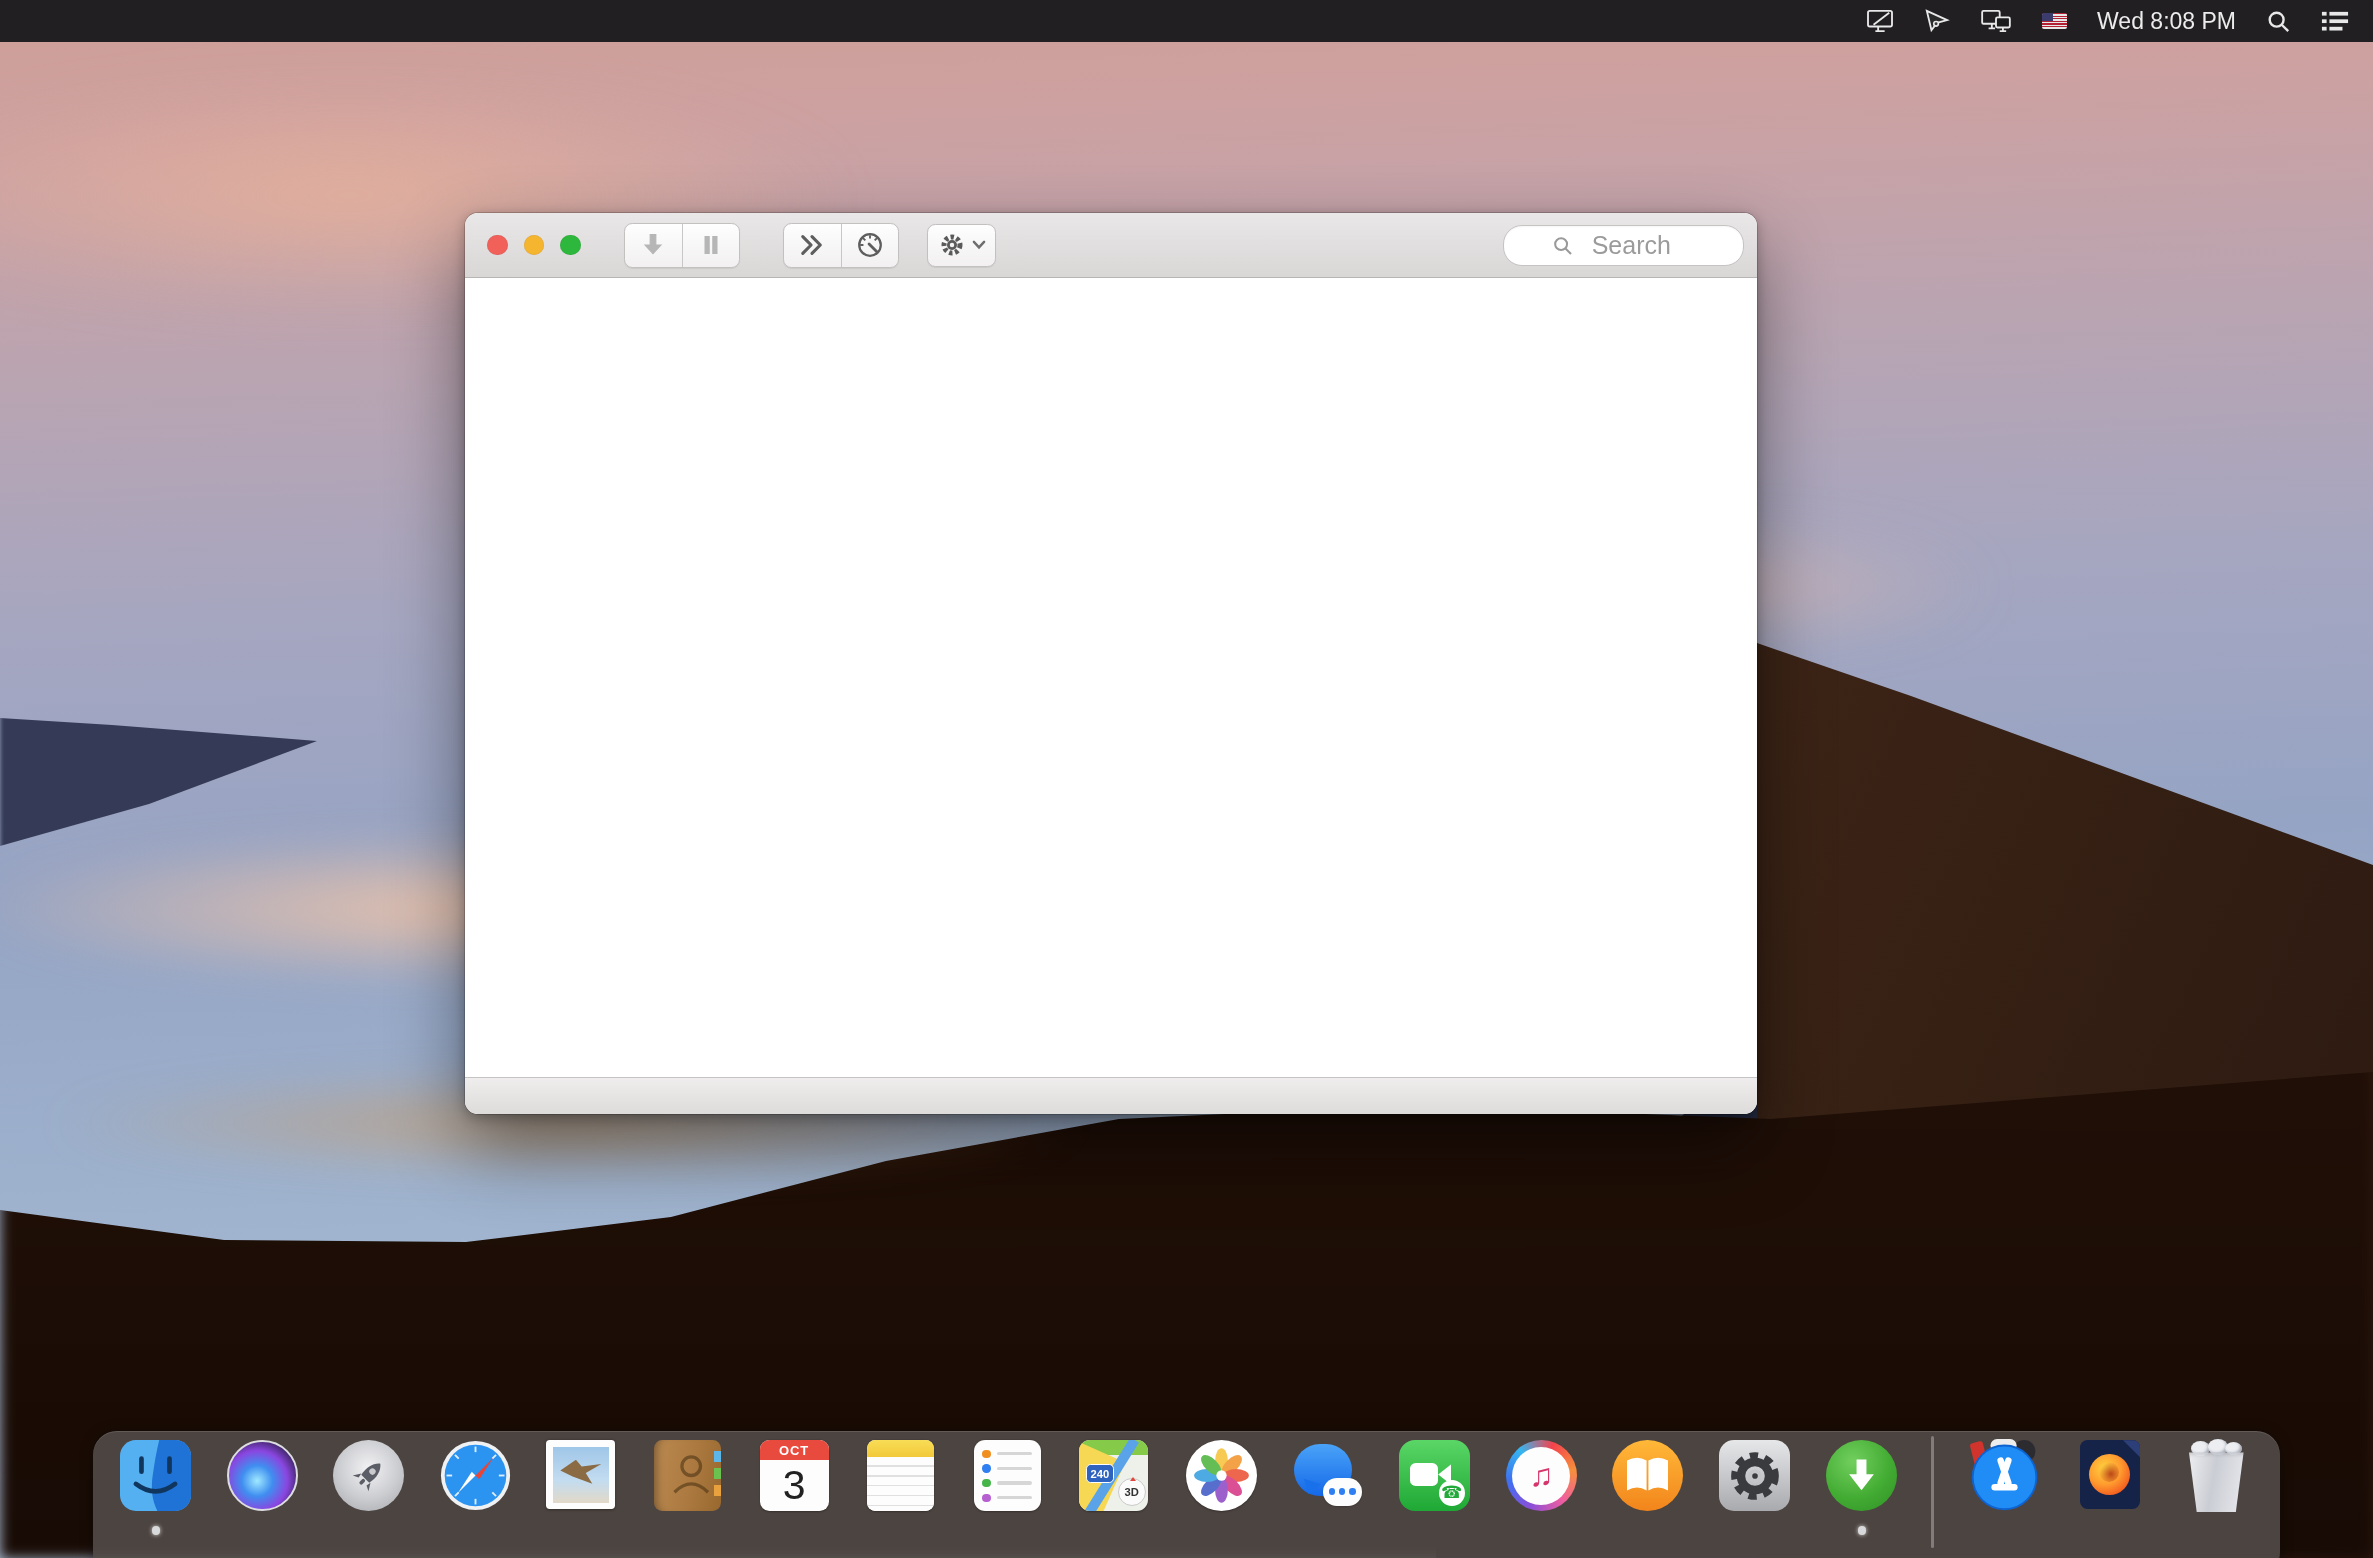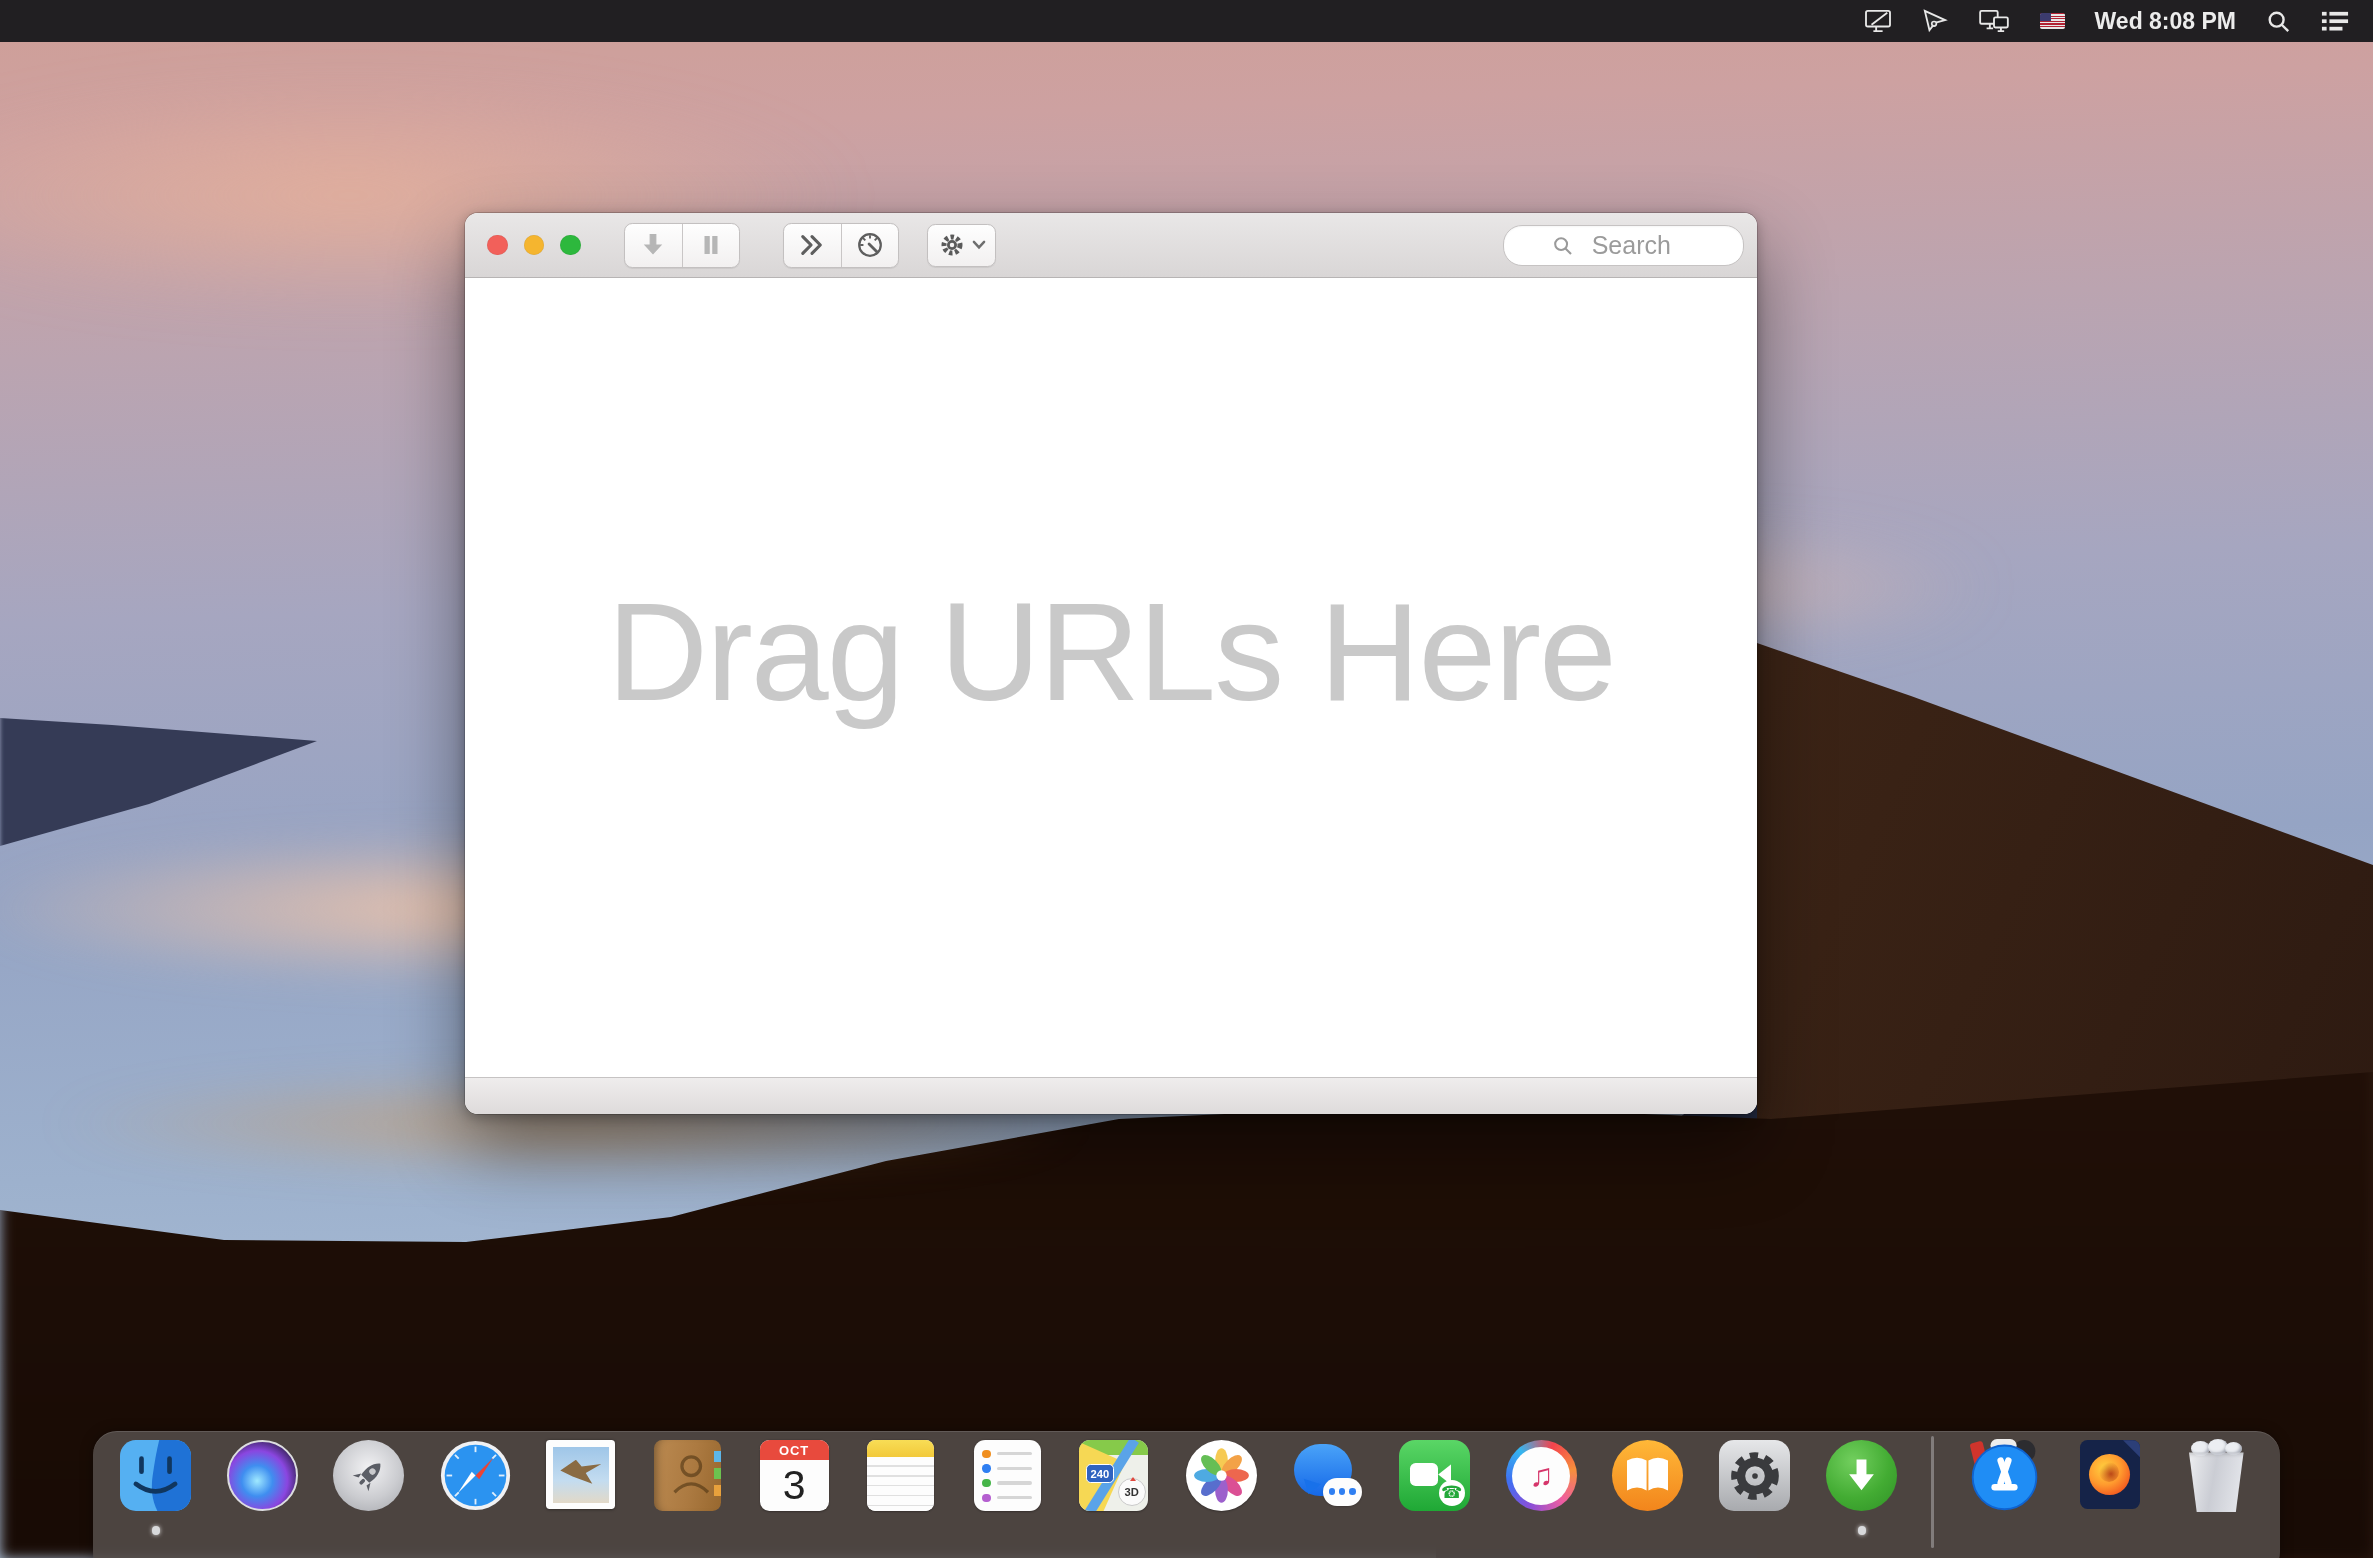--- a/index.html
+++ b/index.html
@@ -34,21 +34,21 @@
   .ridge-glow { position:absolute; left:0; top:1063px; width:1259px; height:121px; filter:blur(20.5px);
     background:radial-gradient(55% 55% at 45% 50%, rgba(219,148,64,.55), rgba(219,148,64,0) 75%); }
 
   
   .menubar { position:absolute; left:0; top:0; width:100%; height:42px; background:rgba(27,27,30,.97);
     display:flex; align-items:center; padding:0 24px; color:#ececec; font-size:23px; z-index:50; }
   .mb-left { display:flex; align-items:center; }
   .apple { display:flex; align-items:center; padding:0 18.6px 0 5.6px; }
   .mb-item { padding:0 19.6px; line-height:42px; }
   .mb-app { font-weight:bold; }
-  .mb-right { margin-left:auto; display:flex; align-items:center; gap:30px;font-weight:bold; }
+  .mb-right { margin-left:auto; display:flex; align-items:center; gap:30px; }
   .sicon { display:flex; align-items:center; }
   .flag { width:25px; height:16px; border-radius:1.9px; overflow:hidden; position:relative;
     background:repeating-linear-gradient(180deg,#b22234 0 1.3px,#e8e8e8 1.3px 2.6px); }
   .flag .canton { position:absolute; left:0; top:0; width:11.2px; height:8.4px; background:#3c3b6e; }
   .clock { font-size:23px; white-space:nowrap; }
 
   
   .window { position:absolute; left:465px; top:213px; width:1292px; height:901px; border-radius:13px;
     background:#fff; box-shadow:0 34px 75px rgba(0,0,0,.45), 0 3.7px 13px rgba(0,0,0,.28), 0 0 0 0.9px rgba(0,0,0,.18); z-index:20; }
   .toolbar { position:absolute; left:0; top:0; right:0; height:65px; border-radius:13px 13px 0 0;
@@ -287,23 +287,20 @@
 
     <div class="search">
       <svg width="21.4" height="21.4" viewBox="0 0 27 27" fill="none" stroke="#9a9a9a" stroke-width="2.6">
         <circle cx="11.5" cy="11.5" r="7.5"></circle>
         <line x1="17" y1="17" x2="24" y2="24"></line>
       </svg>
       <input type="text" placeholder="Search" style="">
     </div>
   </div>
 
-  <div class="content">
-    <div class="empty-msg">Drag URLs Here</div>
-  </div>
 
   <div class="statusbar"></div>
 </div>
 
 <div class="dock">
 
   <div class="dslot">
     <svg width="71" height="71" viewBox="0 0 76 76" style="margin:0.9px">
       <rect width="76" height="76" rx="17" fill="#55b0f2"></rect>
       <path d="M42 0 H59 A17 17 0 0 1 76 17 V59 A17 17 0 0 1 59 76 H40 C34 64 33 52 35 38 C37 24 39 12 42 0 Z" fill="#1f72d6"></path>

